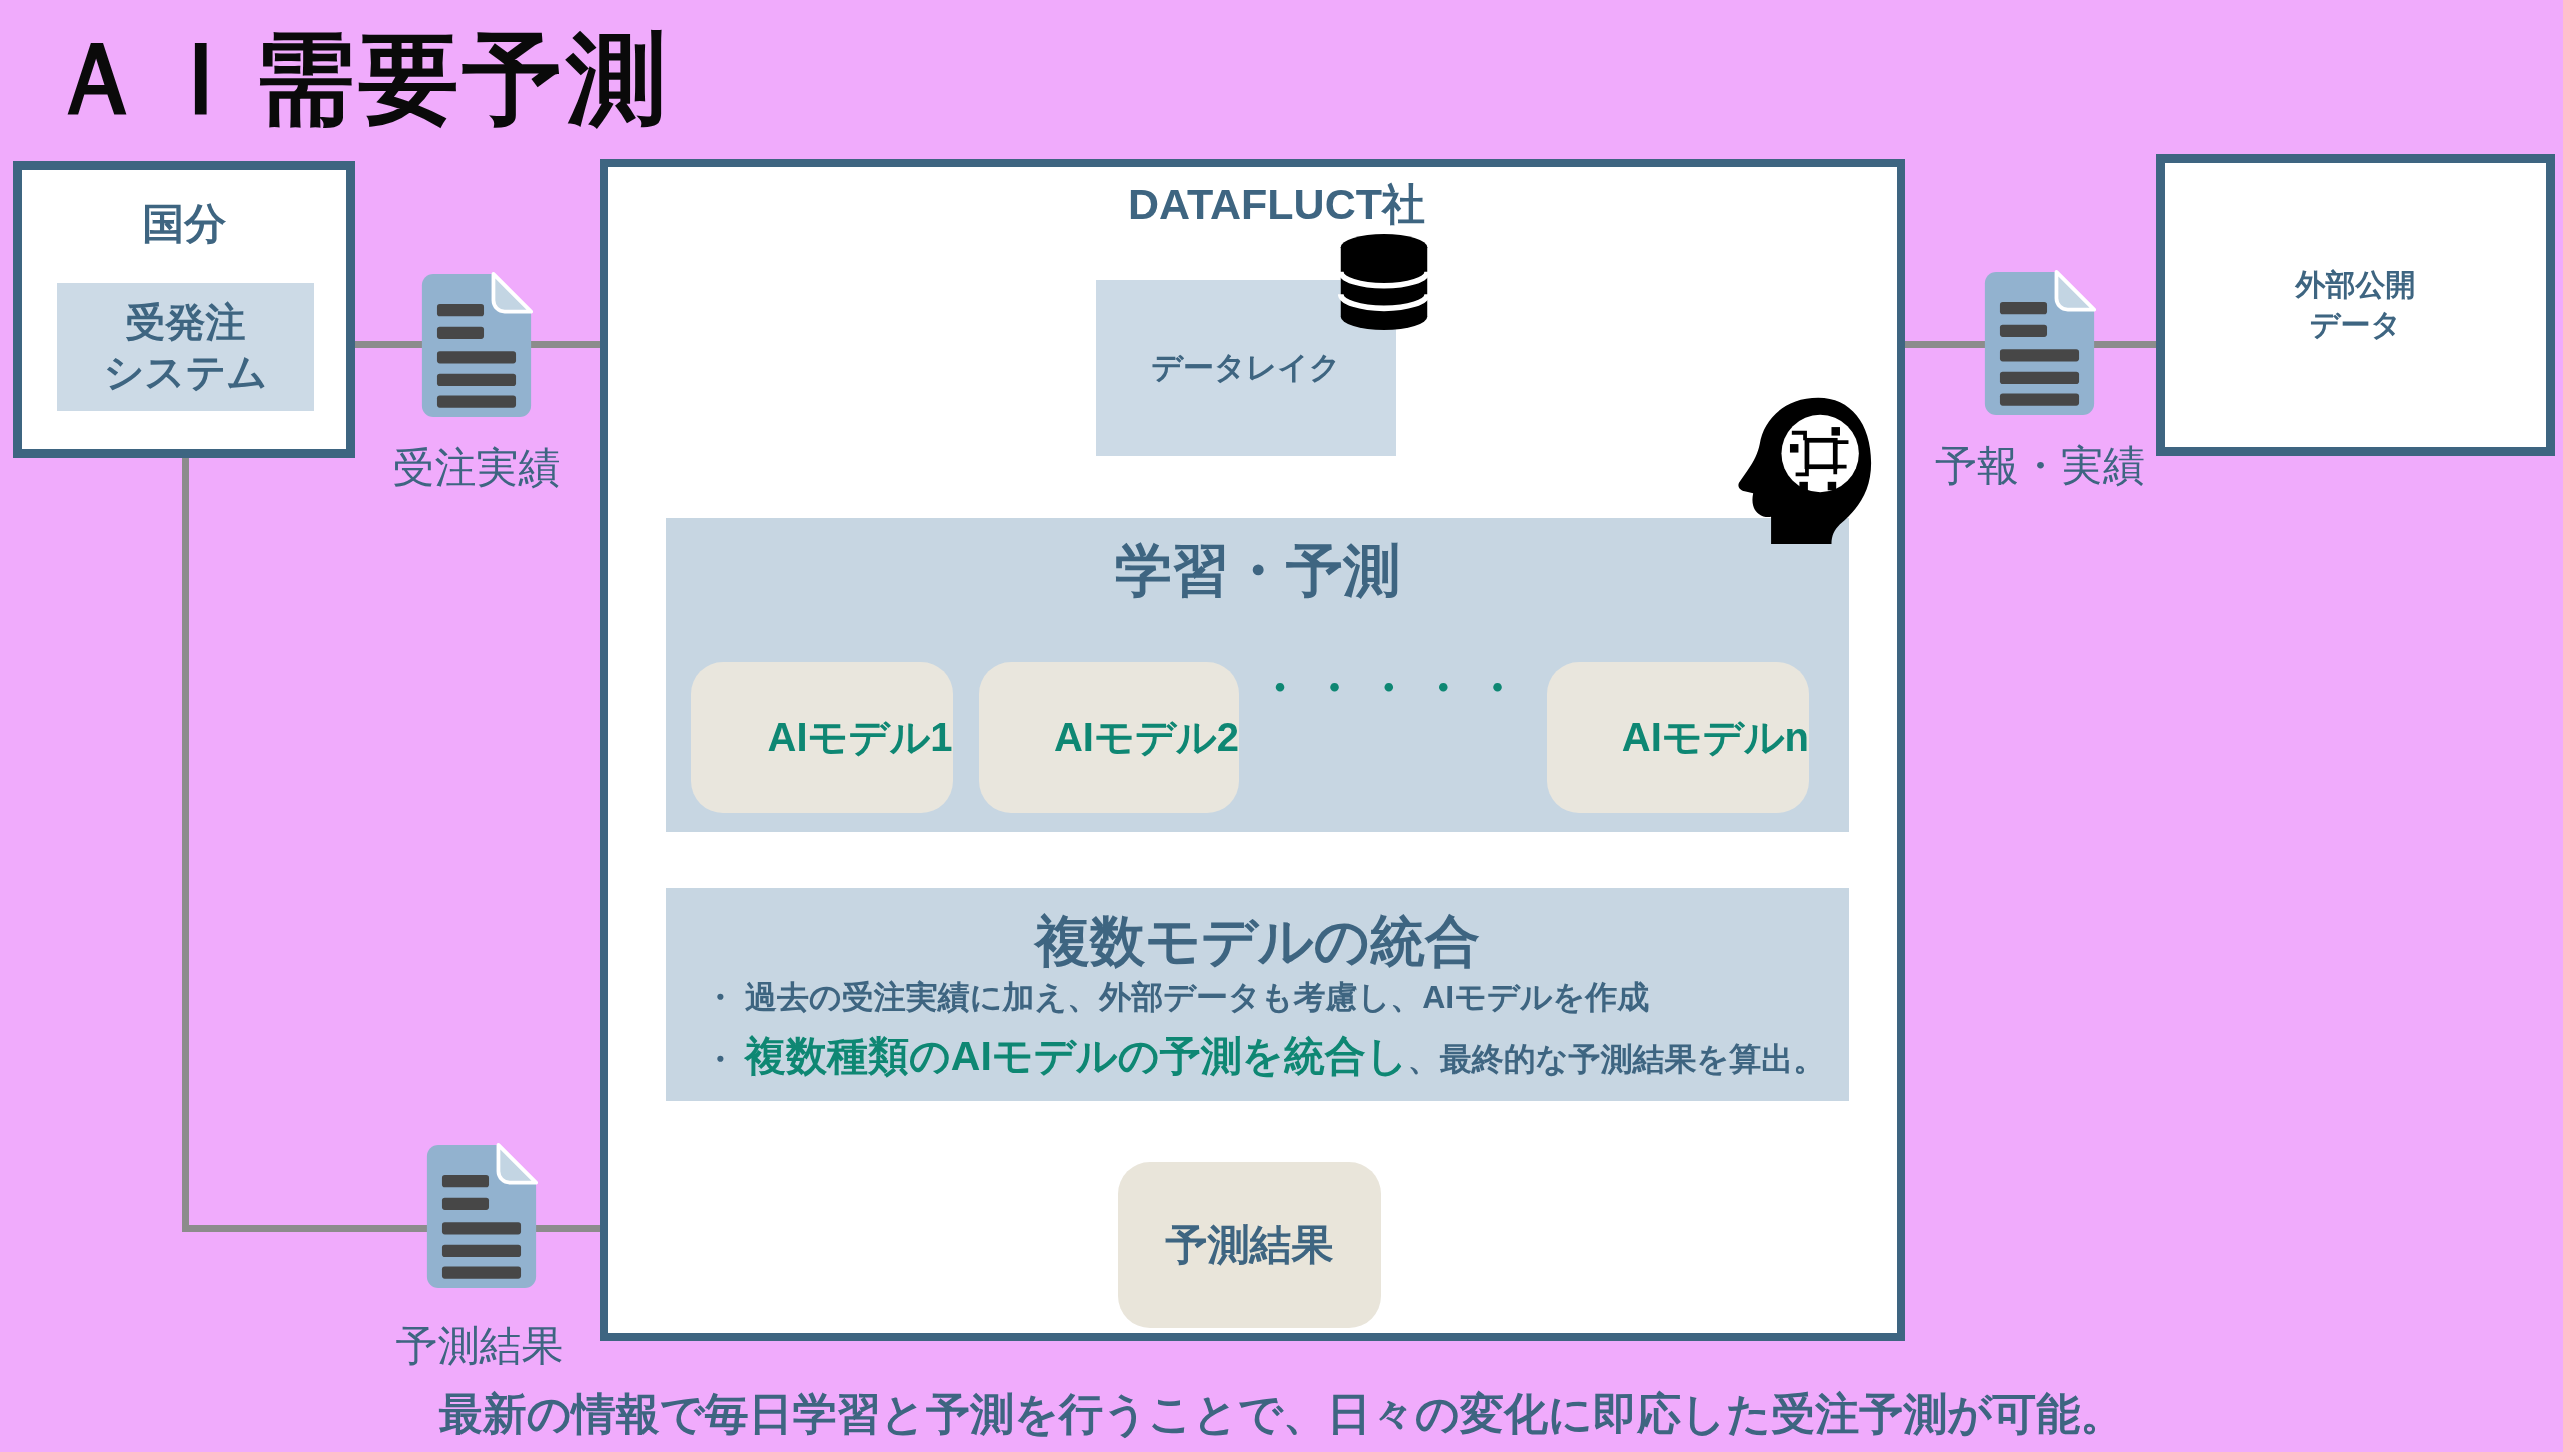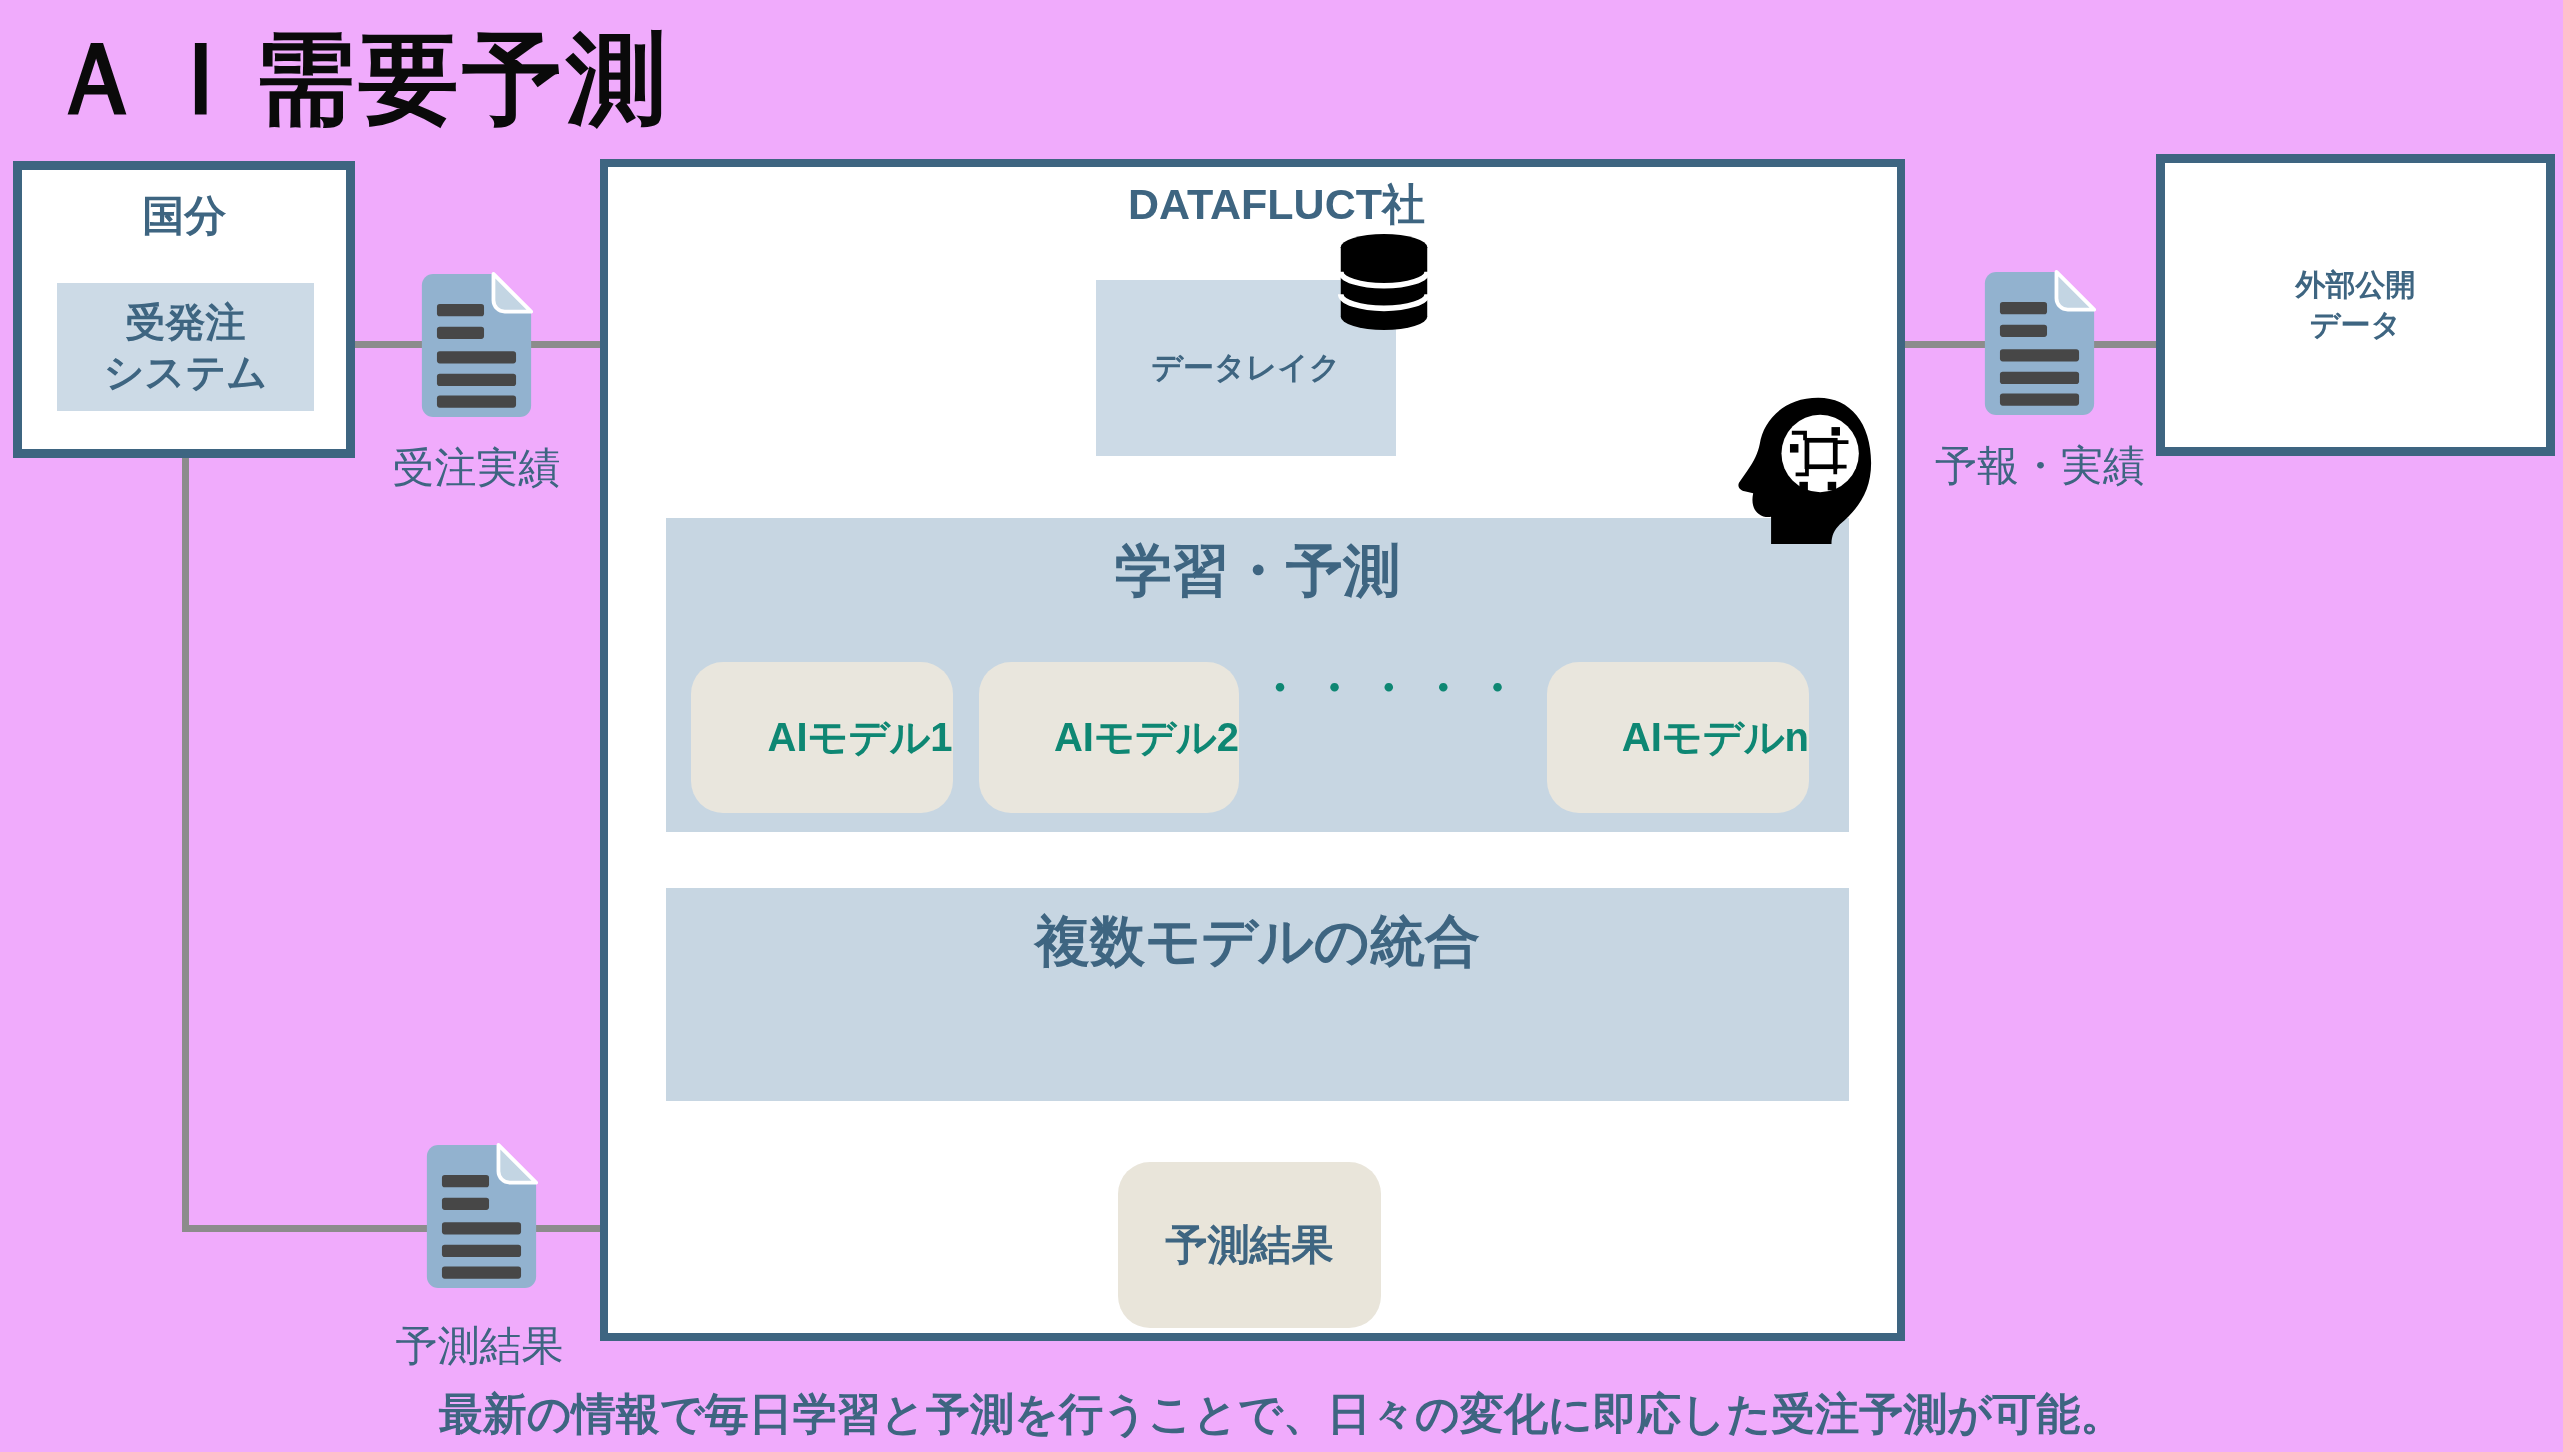--- a/index.html
+++ b/index.html
@@ -68,21 +68,21 @@
   <div class="ah down" style="left:1664px;top:859px;"></div>
 
   <div class="line" style="left:1250px;top:1101px;width:6.6px;height:34px;"></div>
   <div class="ah down" style="left:1239px;top:1133px;"></div>
 
   <div class="line" style="left:182px;top:1225px;width:936px;height:6.6px;"></div>
   <div class="line" style="left:182px;top:434px;width:6.6px;height:797px;"></div>
   <div class="ah up" style="left:171px;top:413px;"></div>
 
   <div class="frame" style="left:13.2px;top:161px;width:342px;height:297px;">
-    <div class="frame-label" style="margin-top:18px;font-size:42px;">国分</div>
+    <div class="frame-label" style="margin-top:26px;font-size:42px;">国分</div>
   </div>
   <div class="bluebox" style="left:57px;top:283px;width:257px;height:128px;font-size:40px;">
     <span>受発注</span>
     <span>システム</span>
   </div>
 
   <div class="frame" style="left:600px;top:159px;width:1305px;height:1182px;border-width:8.5px;">
     <div class="frame-label" style="margin-top:9.4px;font-size:43px;padding-left:24px;">DATAFLUCT社</div>
   </div>
 
@@ -129,20 +129,30 @@
       <span>AIモデル2</span>
     </div>
     <div class="dots" style="left:576px;top:123px;width:302px;height:94px;">・・・・・</div>
     <div class="card" style="left:881px;top:144px;width:262px;height:151px;">
       <span>AIモデルn</span>
     </div>
   </div>
 
   <div class="panel" style="left:666px;top:888px;width:1183px;height:213px;">
     <div class="panel-title" style="margin-top:17px;font-size:55px;">複数モデルの統合</div>
+    <div class="bullets">
+      <div class="bullet-line">
+        <span>・</span>
+        <span>過去の受注実績に加え、外部データも考慮し、AIモデルを作成</span>
+      </div>
+      <div class="bullet-line">
+        <span>・</span>
+        <span class="bullet-hl">複数種類のAIモデルの予測を統合し</span><span>、最終的な予測結果を算出。</span>
+      </div>
+    </div>
   </div>
 
   <div class="result-box" style="left:1118px;top:1162px;width:263px;height:166px;">
     <span>予測結果</span>
   </div>
 
   <div class="frame" style="left:2156px;top:154px;width:399px;height:302px;display:flex;align-items:center;justify-content:center;">
     <div style="text-align:center;font-size:30px;font-weight:bold;color:var(--accent);line-height:1.35;">
       <div>外部公開</div>
       <div>データ</div>

